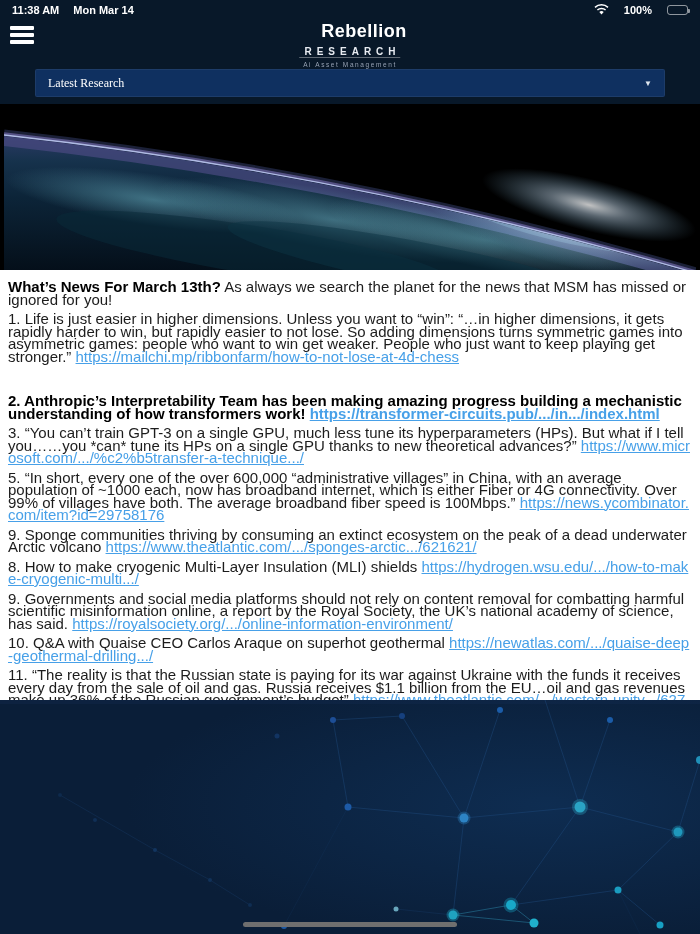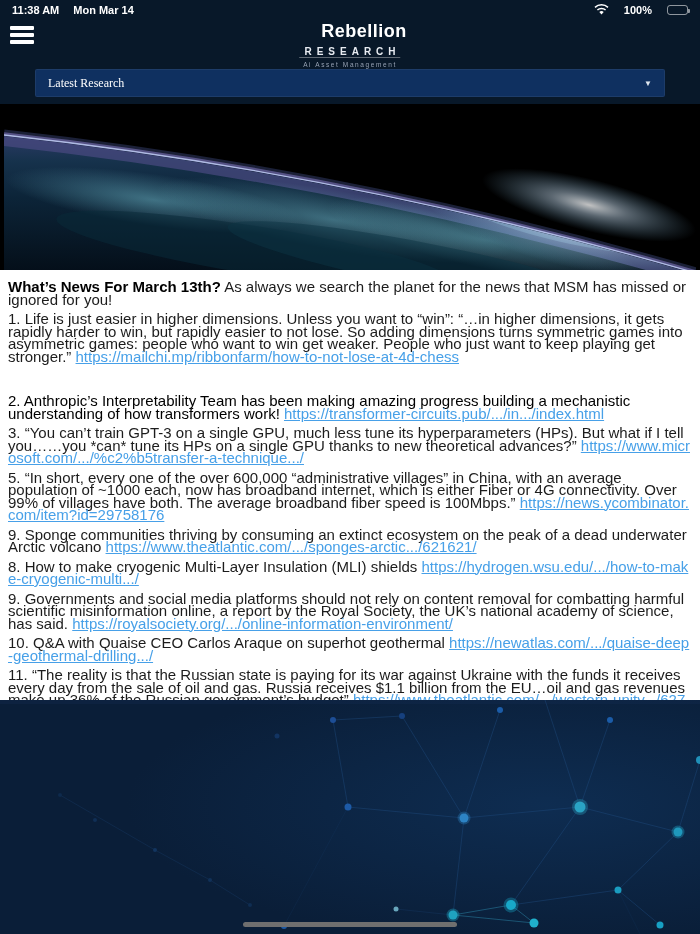--- a/index.html
+++ b/index.html
@@ -37,21 +37,21 @@
 
   
   .hero { height:166px; background:#000; padding:6px 4px 0; flex:0 0 auto; }
   .hero svg { display:block; width:692px; height:160px; }
 
   
   .content { height:430px; background:#fff; padding:11px 8px 0; overflow:hidden;
     color:#1c1c1c; font-size:15px; line-height:12.5px; flex:0 0 auto; }
   .para { margin:0 0 7px; }
   .para strong { color:#000; }
-  .news-item.bold { font-weight:normal; color:#000;margin-top:32px; }
+  .news-item.bold { font-weight:bold; color:#000;margin-top:32px; }
   a.news-link, a.mil { color:#47a0e8; text-decoration:underline; word-break:break-all; cursor:pointer; }
   a.mil { font-weight:bold;margin-left:12px; }
 
   
   .footer { height:234px; background:#0a1e38; position:relative; flex:0 0 auto; overflow:hidden; }
   .footer svg { display:block; width:700px; height:234px; }
   .home-indicator { position:absolute; left:50%; bottom:7px; transform:translateX(-50%);
     width:214px; height:5px; background:#6f6f6f; border-radius:3px; cursor:grab; }
 </style>
 </head>

